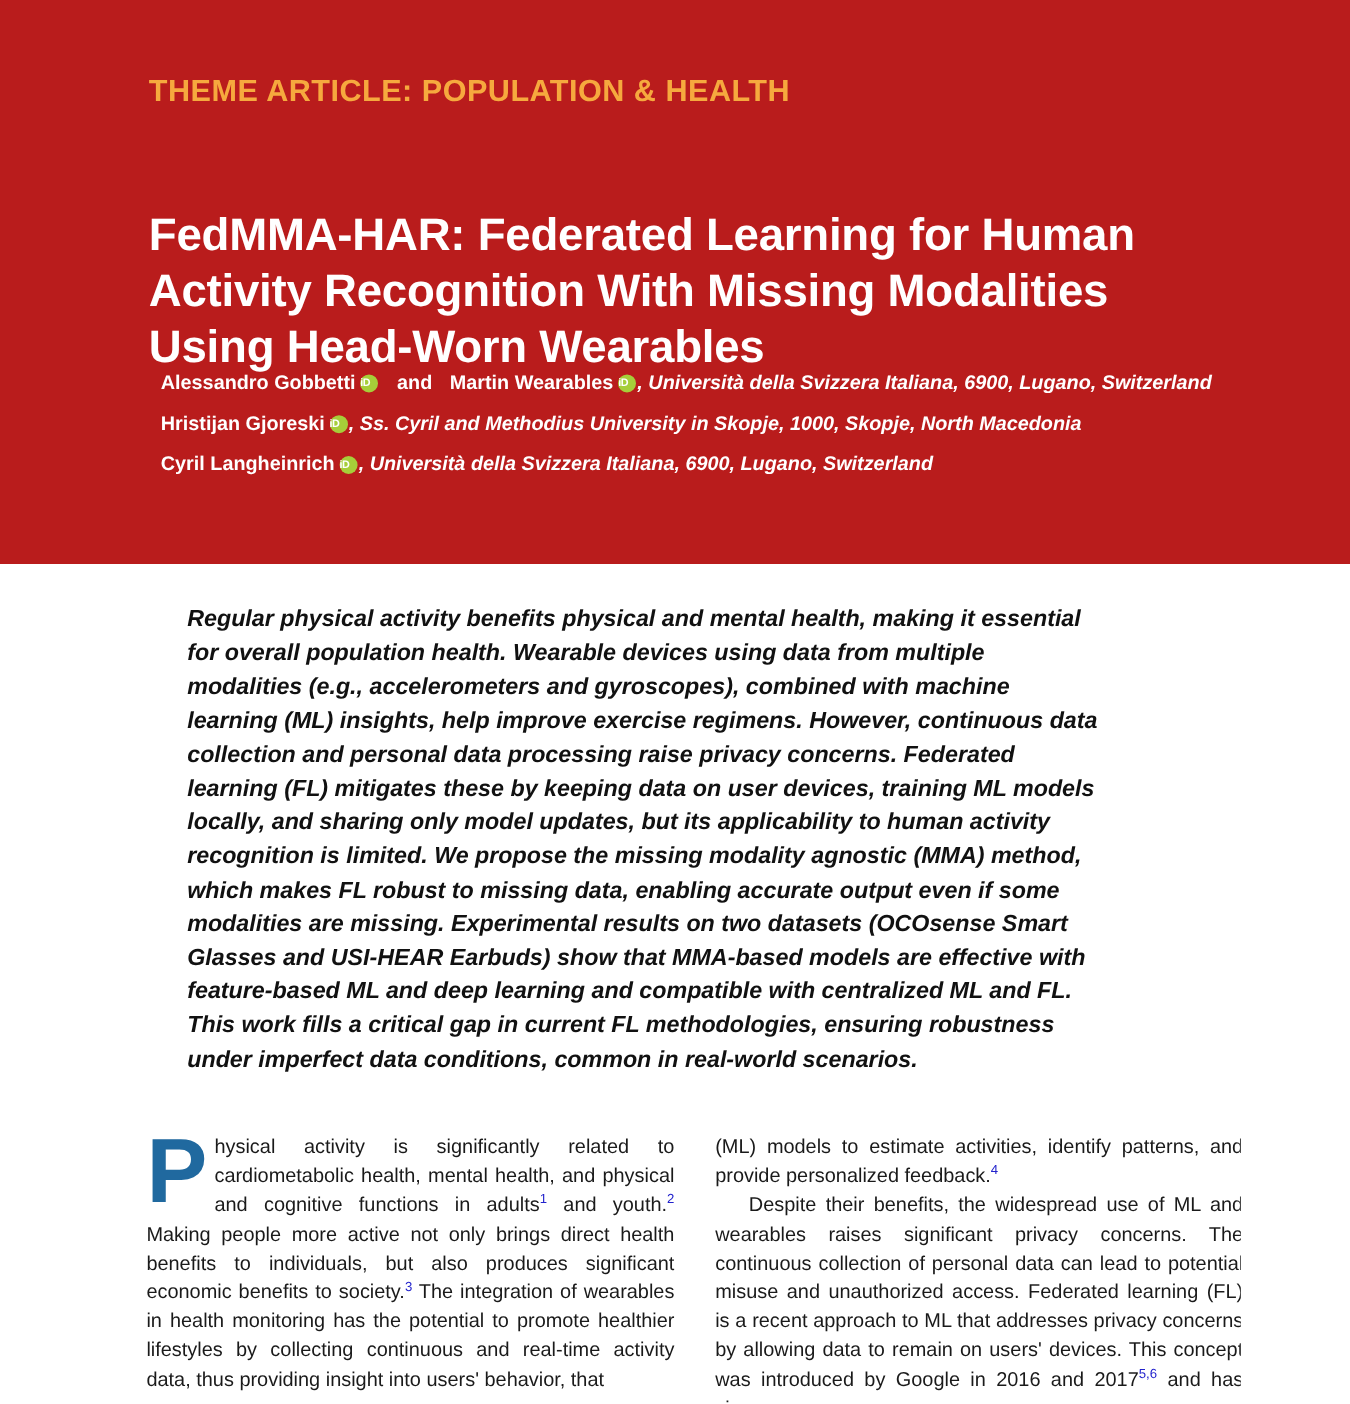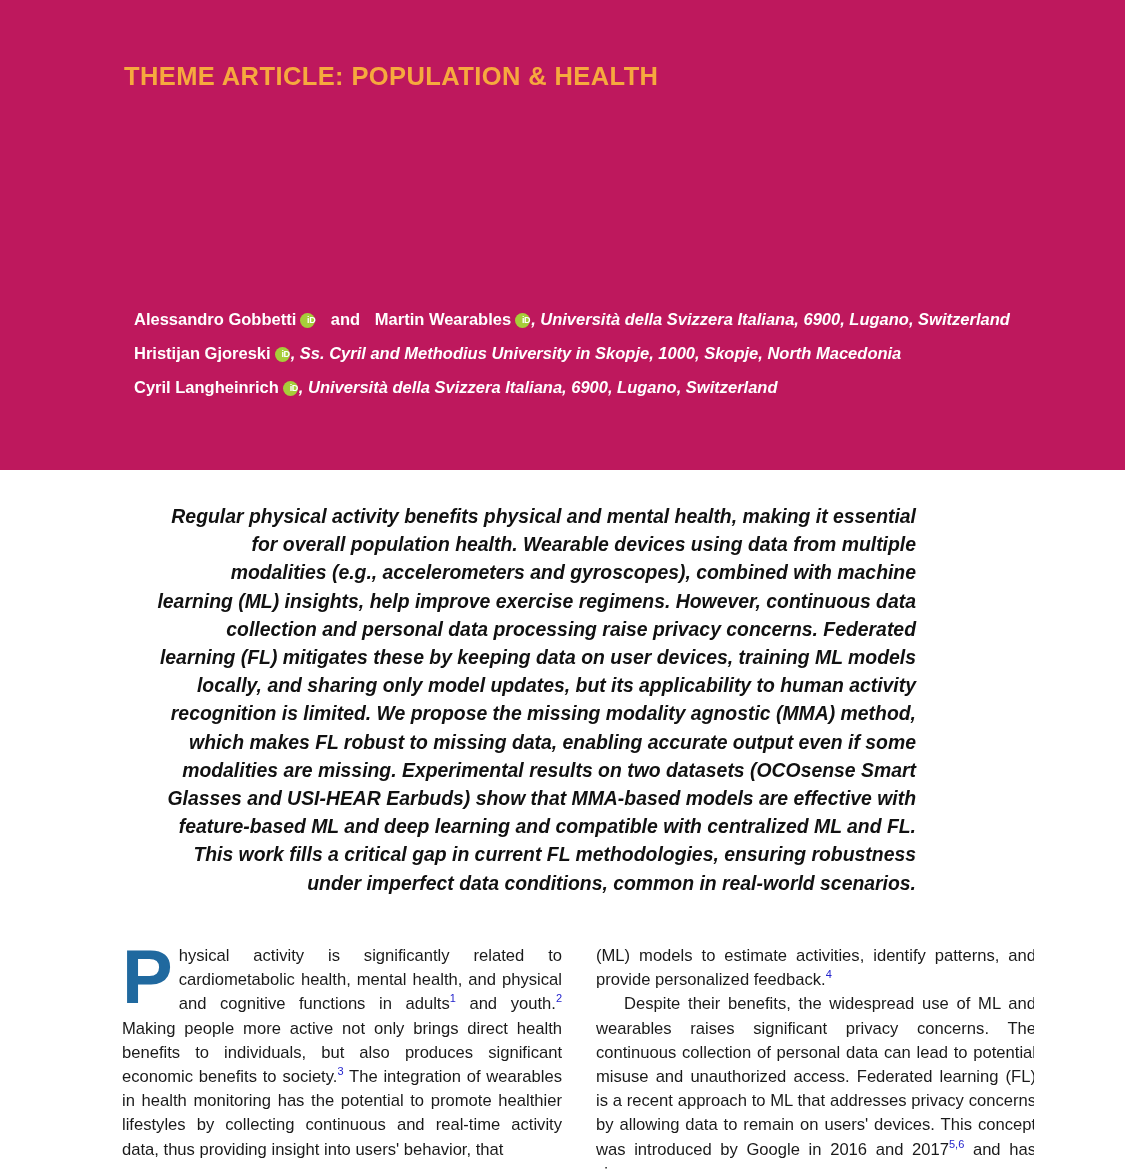--- a/index.html
+++ b/index.html
@@ -10,21 +10,21 @@
     width: 1125px;
     height: 1170px;
     overflow: hidden;
     background: #ffffff;
     font-family: "Liberation Sans", sans-serif;
     -webkit-font-smoothing: antialiased;
   }
 
   
   .header-band {
-    background: #be185d;
+    background: #b91c1c;
     padding: 0 0 0 0;
     height: 470px;
     box-sizing: border-box;
     position: relative;
   }
 
   .kicker {
     position: absolute;
     left: 124px;
     top: 62px;
@@ -71,40 +71,40 @@
   }
   .orcid {
     display: inline-block;
     width: 15px;
     height: 15px;
     border-radius: 50%;
     background: #A6CE39;
     color: #ffffff;
     font-size: 9px;
     line-height: 15px;
-    text-align: right;
+    text-align: left;
     font-weight: 700;
     vertical-align: 2px;
     margin: 0 1px 0 4px;
     font-family: "Liberation Sans", sans-serif;
     letter-spacing: -0.4px;
   }
 
   
   .abstract {
     position: absolute;
     left: 156px;
     top: 502px;
     width: 760px;
     font-size: 19.4px;
     line-height: 28.2px;
     font-style: italic;
     font-weight: 700;
     color: #111111;
-    text-align: right;
+    text-align: left;
     font-family: "Liberation Sans", sans-serif;
   }
 
   
   .body-cols {
     position: absolute;
     left: 122px;
     top: 944px;
     width: 912px;
     height: 226px;
@@ -144,20 +144,21 @@
   .para + .para { text-indent: 28px; margin-top: 0; }
   .para { margin: 0; }
 </style>
 </head>
 <body>
 
 <div class="header-band">
 
   <div class="kicker">THEME ARTICLE: POPULATION &amp; HEALTH</div>
 
+  <h1 class="paper-title">FedMMA-HAR: Federated Learning for Human Activity Recognition With Missing Modalities Using Head-Worn Wearables</h1>
 
   <div class="authors">
 
     <div class="author-line">
       <span class="author-name">Alessandro Gobbetti</span><span class="orcid">iD</span><span class="author-name"> and </span><span class="author-name">Martin Wearables</span><span class="orcid">iD</span><span class="affil">, Università della Svizzera Italiana, 6900, Lugano, Switzerland</span>
     </div>
 
     <div class="author-line">
       <span class="author-name">Hristijan Gjoreski</span><span class="orcid">iD</span><span class="affil">, Ss. Cyril and Methodius University in Skopje, 1000, Skopje, North Macedonia</span>
     </div>

